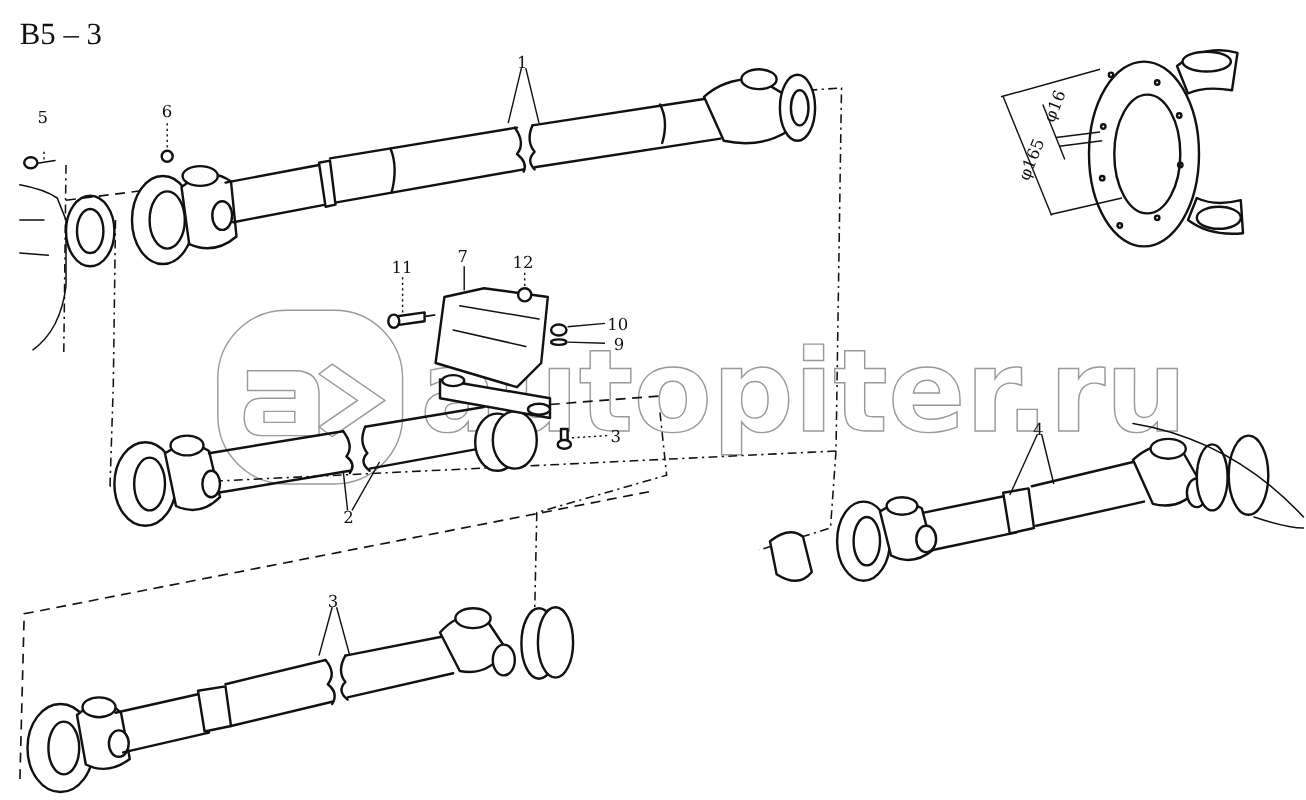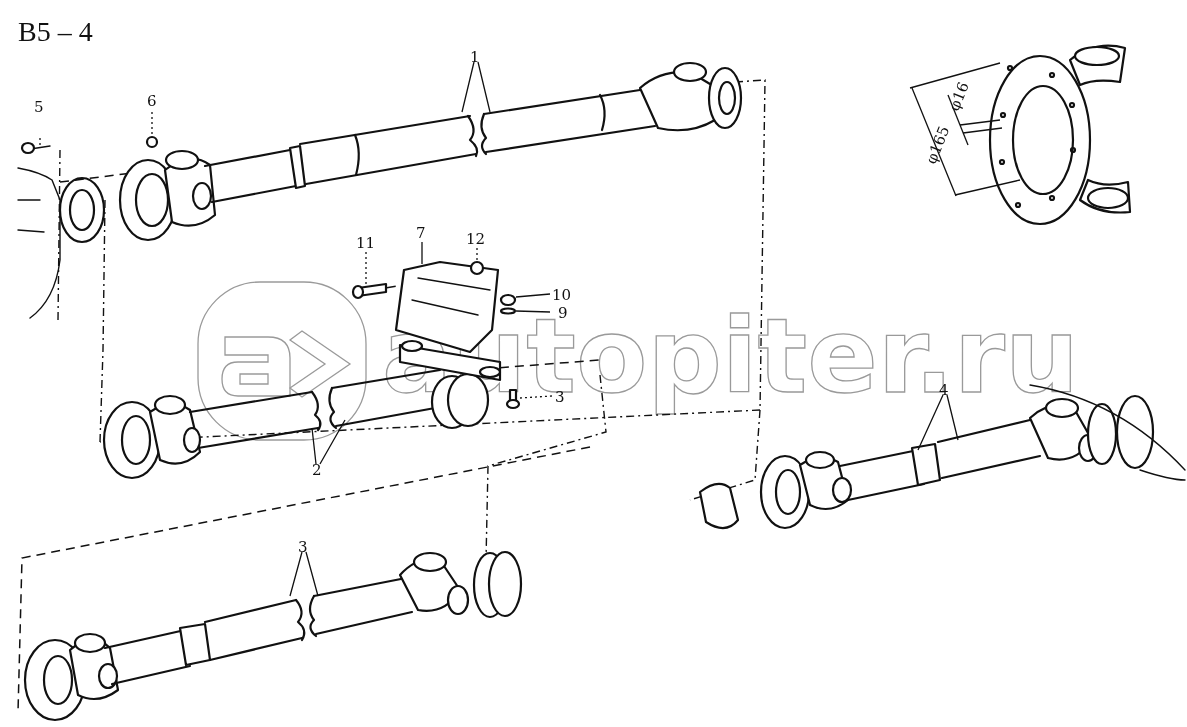--- a/index.html
+++ b/index.html
@@ -15,21 +15,21 @@
   .lbl { font-family: "DejaVu Serif", serif; font-size: 15px; fill: #111111; }
   .wm { fill: none; stroke: #9a9a9a; stroke-width: 1.3; }
   .wm-text { font-family: "DejaVu Sans", sans-serif; font-size: 104px; font-weight: bold; fill: none; stroke: #9a9a9a; stroke-width: 1.3; }
   .dim { font-family: "DejaVu Serif", serif; font-size: 15px; fill: #111111; }
 </style>
 </head>
 <body>
 
 <div id="stage">
 
-  <div style="position:absolute;left:18px;top:16px;font-family:'Liberation Serif',serif;font-size:28px;color:#111;">B5 – 4</div>
+  <div style="position:absolute;left:18px;top:16px;font-family:'Liberation Serif',serif;font-size:28px;color:#111;">B5 – 3</div>
 
   <svg width="1187" height="727" viewBox="0 0 1187 727" xmlns="http://www.w3.org/2000/svg">
 
     <g>
       <rect class="wm" x="198" y="282" width="168" height="158" rx="62" ry="62"></rect>
 
       <path class="wm" d="M225 337 L268 337 Q290 337 290 358 L290 396 L238 396 Q222 396 222 379 Q222 362 238 362 L268 362 L268 355 L225 355 Z M240 374 L268 374 L268 384 L240 384 Z"></path>
 
       <path class="wm" d="M302 331 L350 364 L302 397 L290 388 L325 364 L290 340 Z"></path>
       <text class="wm-text" x="382" y="392">autopiter.ru</text>

